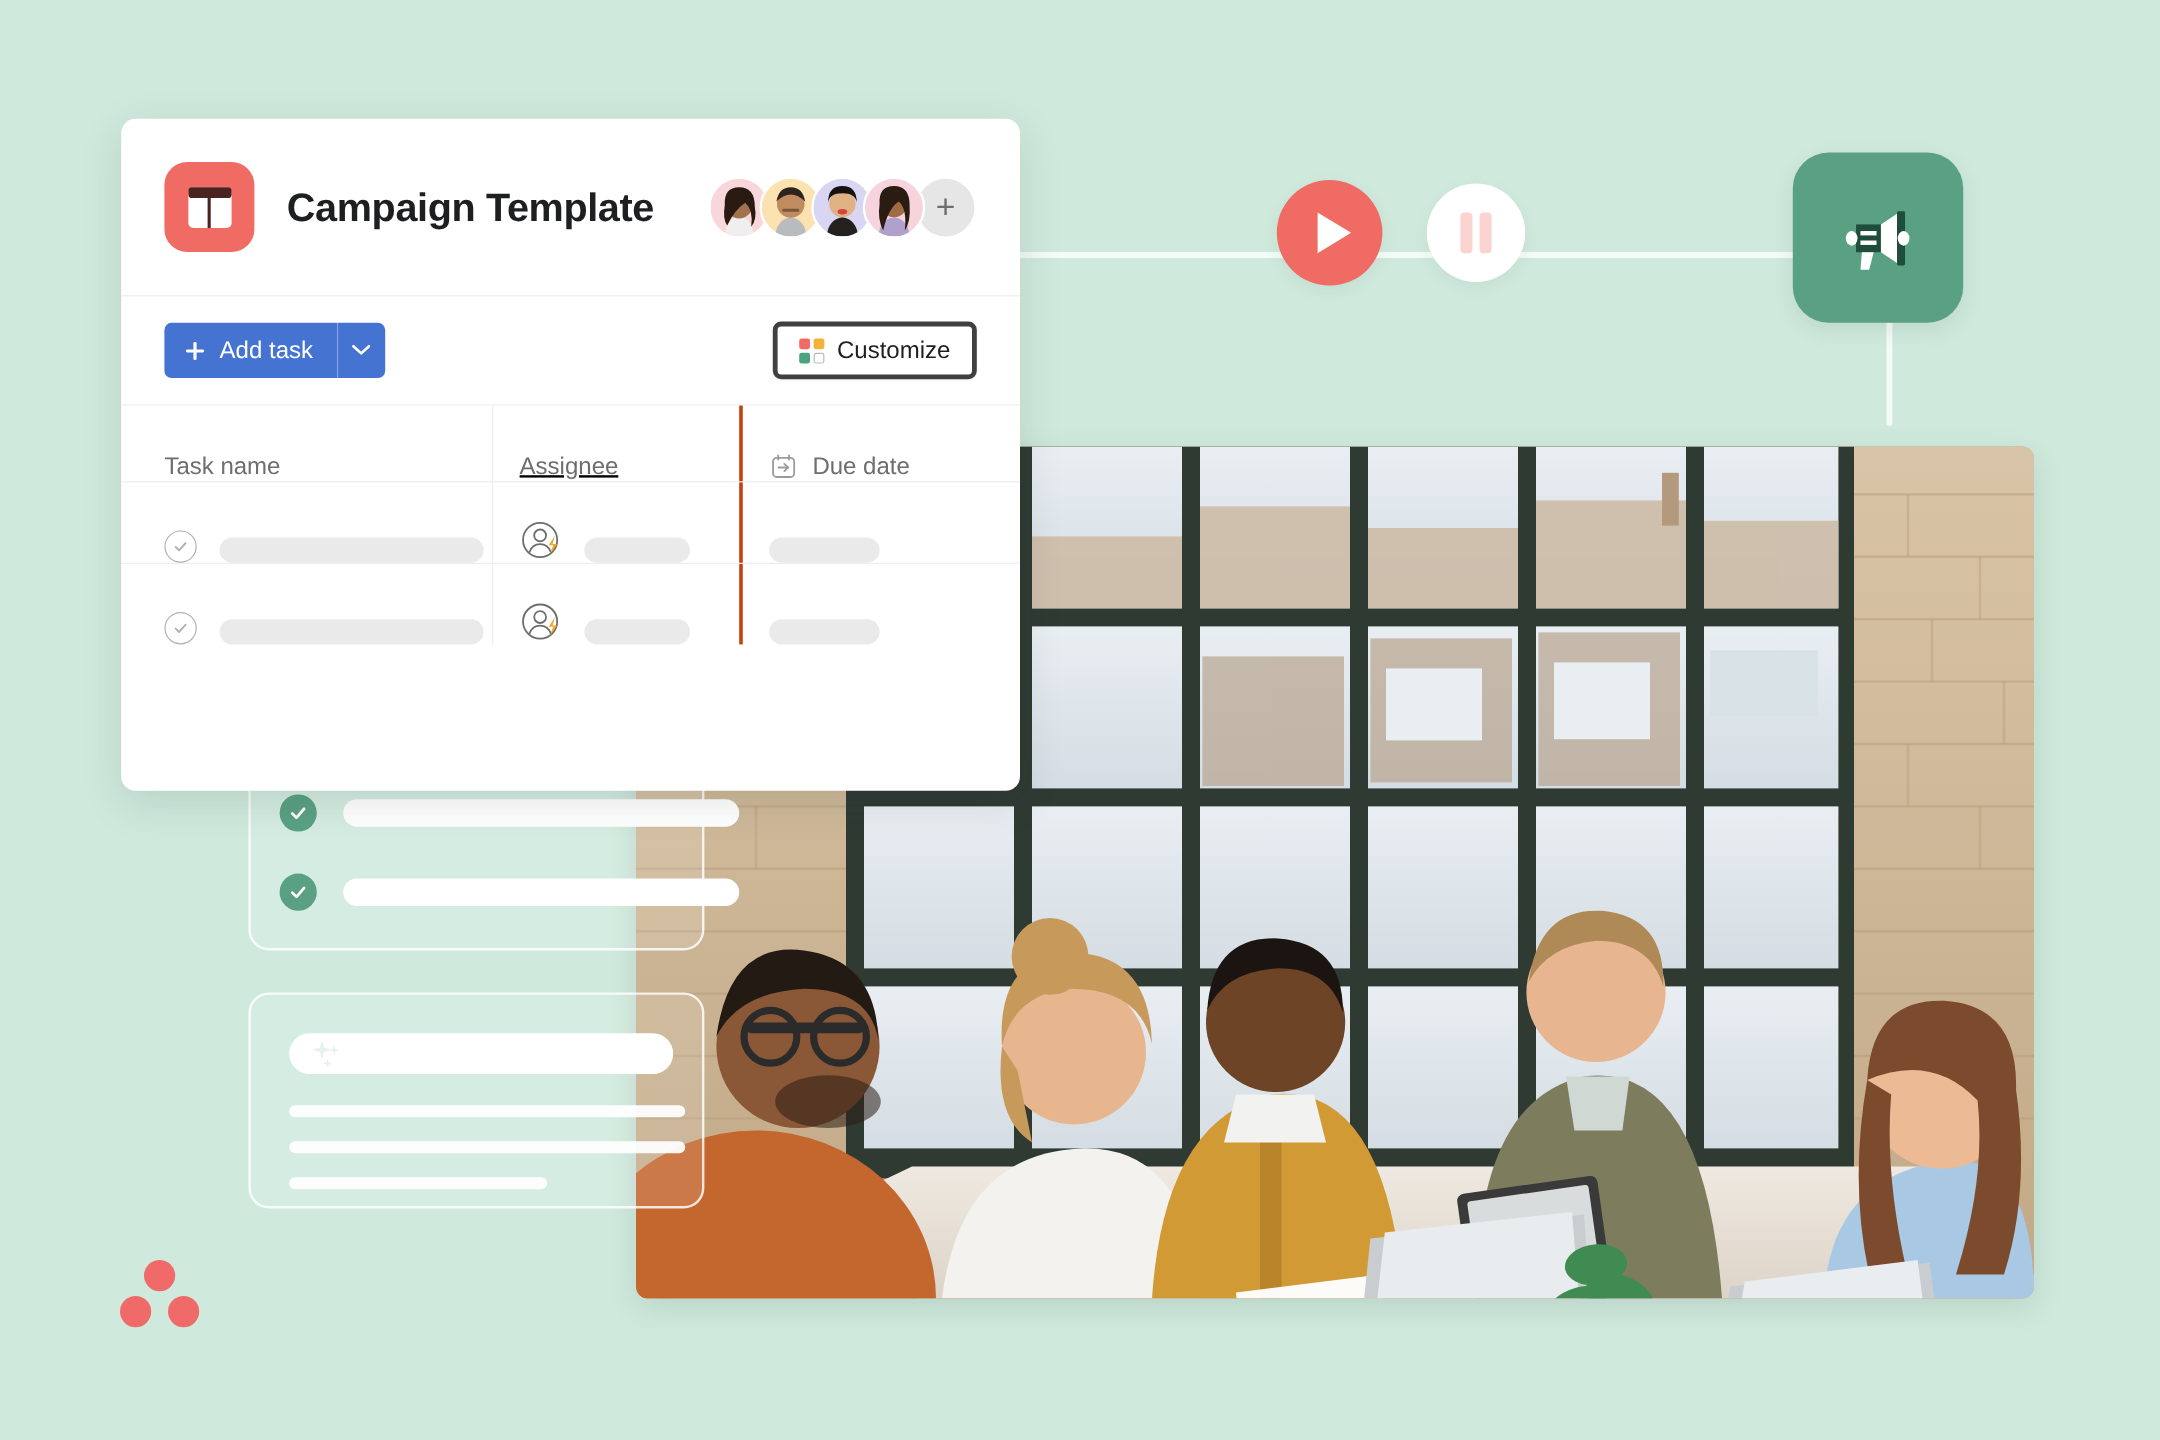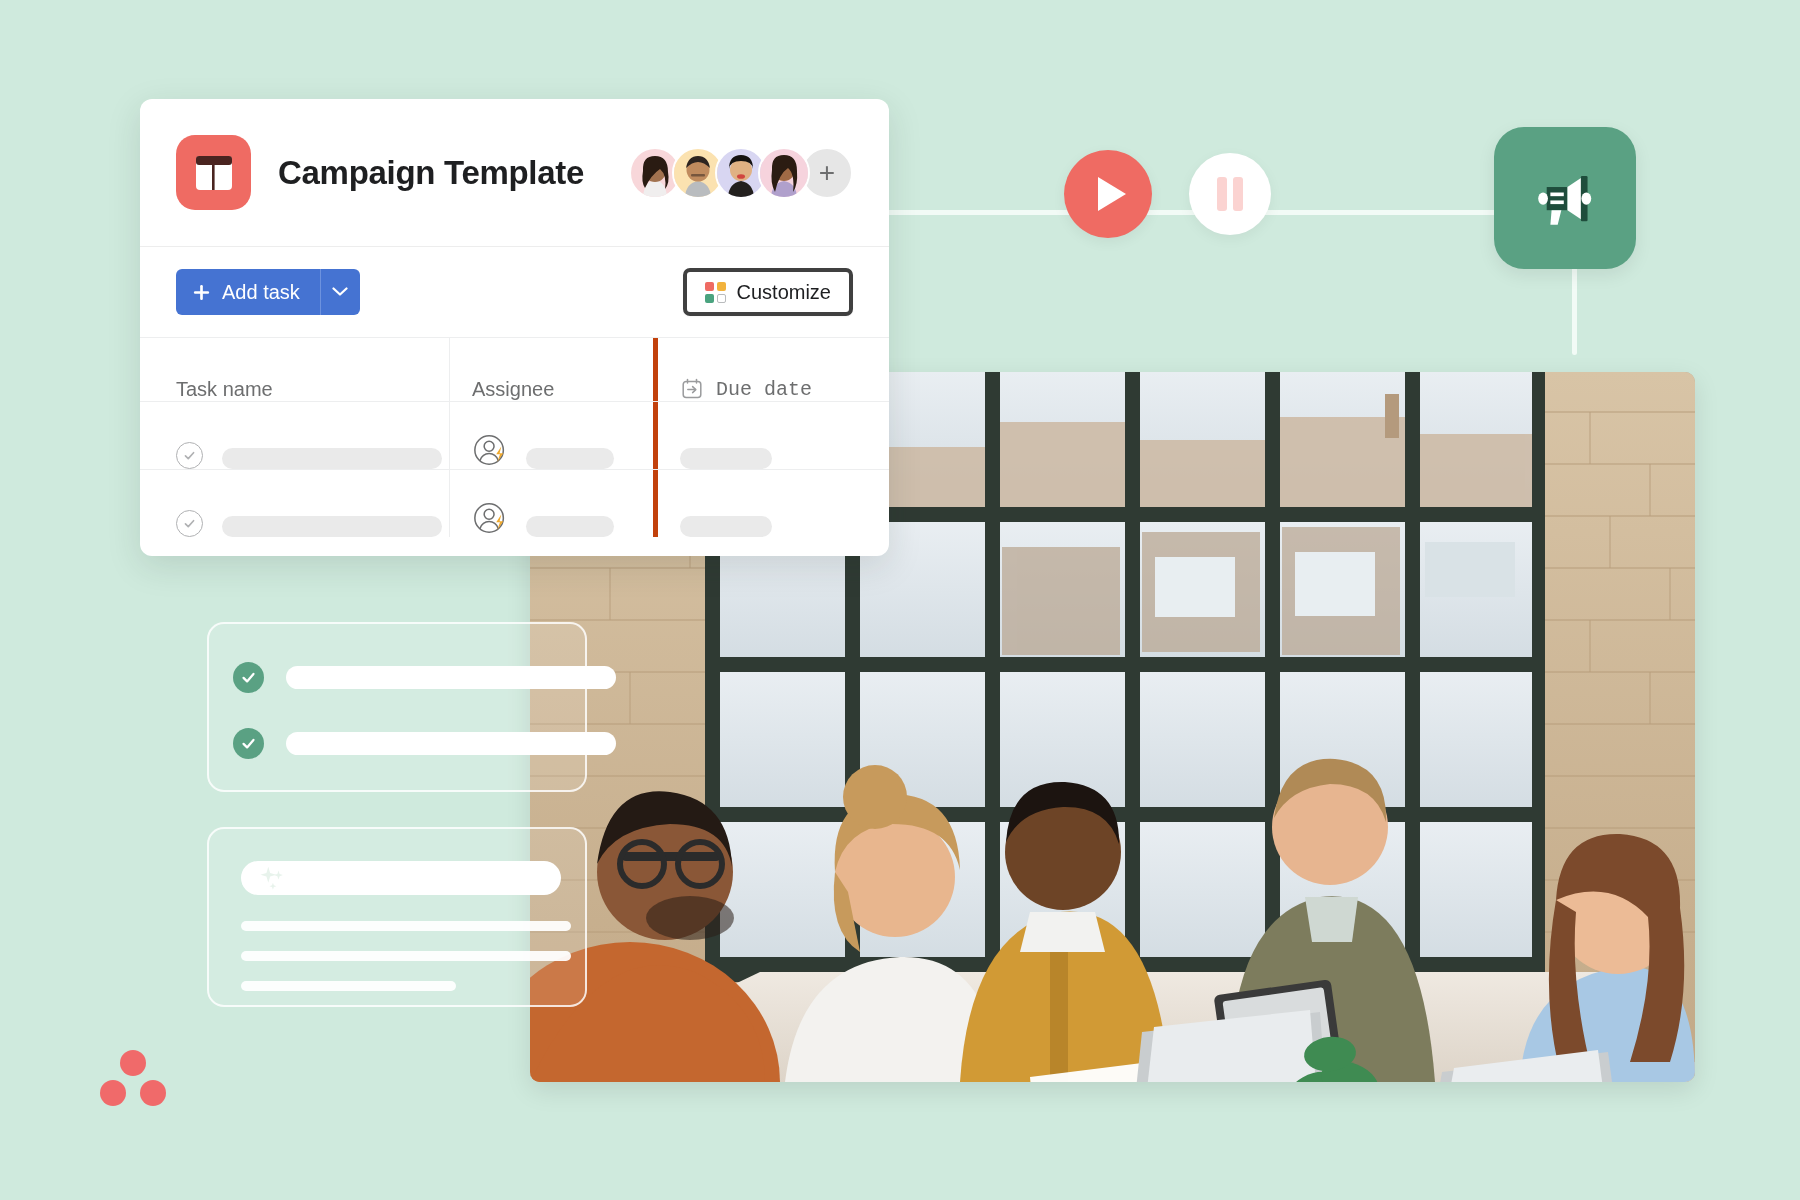--- a/index.html
+++ b/index.html
@@ -79,27 +79,26 @@
     border-radius: 10px;
     overflow: hidden;
     box-shadow: 0 8px 26px rgba(0,0,0,0.10);
     background: #b9a78e;
   }
 
   
   .project-card {
     position: absolute;
     left: 101px; top: 99px;
-    width: 749px; height: 457px;
+    width: 749px; height: 560px;
     background: #ffffff;
     border-radius: 12px;
     box-shadow: 0 10px 34px rgba(30,50,40,0.13);
     overflow: hidden;
     z-index: 5;
-    margin-left: 39px;
   }
   .card-header {
     height: 148px;
     display: flex;
     align-items: center;
     padding: 0 36px;
     border-bottom: 1px solid #ededed;
   }
   .project-icon {
     width: 75px; height: 75px;
@@ -205,27 +204,27 @@
     height: 68px;
     align-items: center;
   }
   .trow.head { height: 64px; }
   .tcell {
     height: 100%;
     display: flex; align-items: flex-end;
     padding: 0 0 0 36px;
   }
   .c-task { width: 310px; border-right: 1px solid #edeeef; }
-  .c-assignee { width: 208px; border-right: 5px solid #c2410c; padding-left: 22px; }
+  .c-assignee { width: 208px; border-right: 3px solid #c2410c; padding-left: 22px; text-decoration: underline; }
   .c-due { flex: 1; padding-left: 22px; }
   .col-label {
     font-size: 20px;
     color: #6d6e6f;
   }
-  .due-head { display: flex; align-items: center; gap: 12px; font-family: Liberation Mono, monospace; }
+  .due-head { display: flex; align-items: center; gap: 12px; }
 
   .check-circle {
     width: 27px; height: 27px;
     border-radius: 50%;
     border: 1.6px solid #b0b1b3;
     display: flex; align-items: center; justify-content: center;
     flex: none;
   }
   .skel {
     height: 21px;

